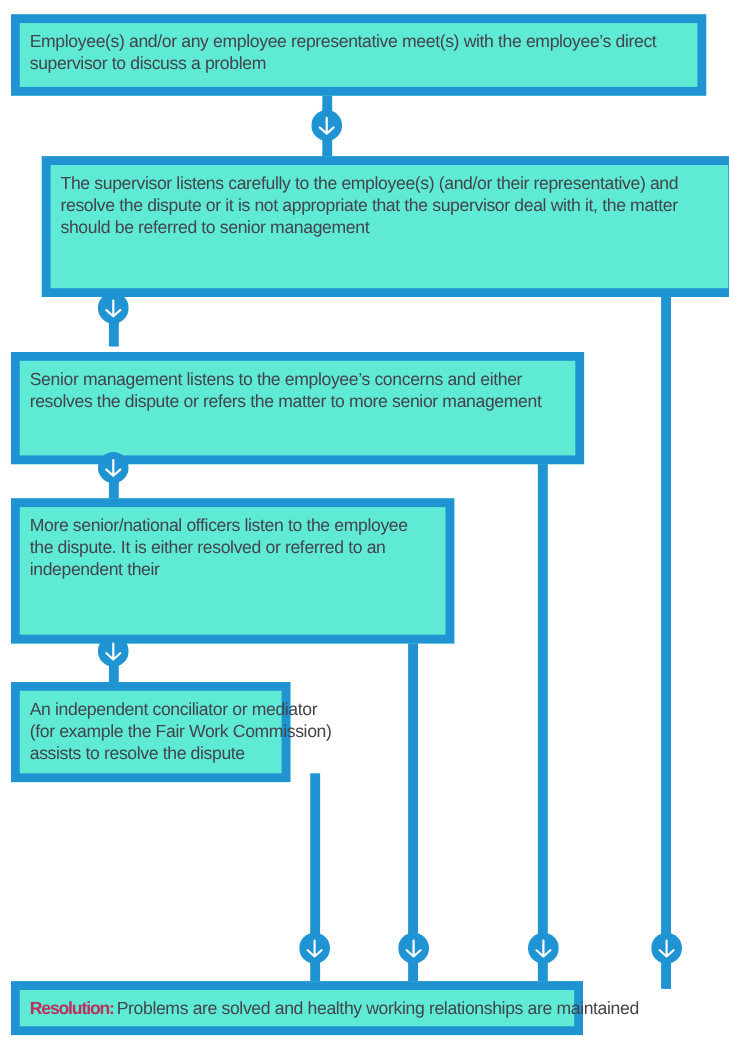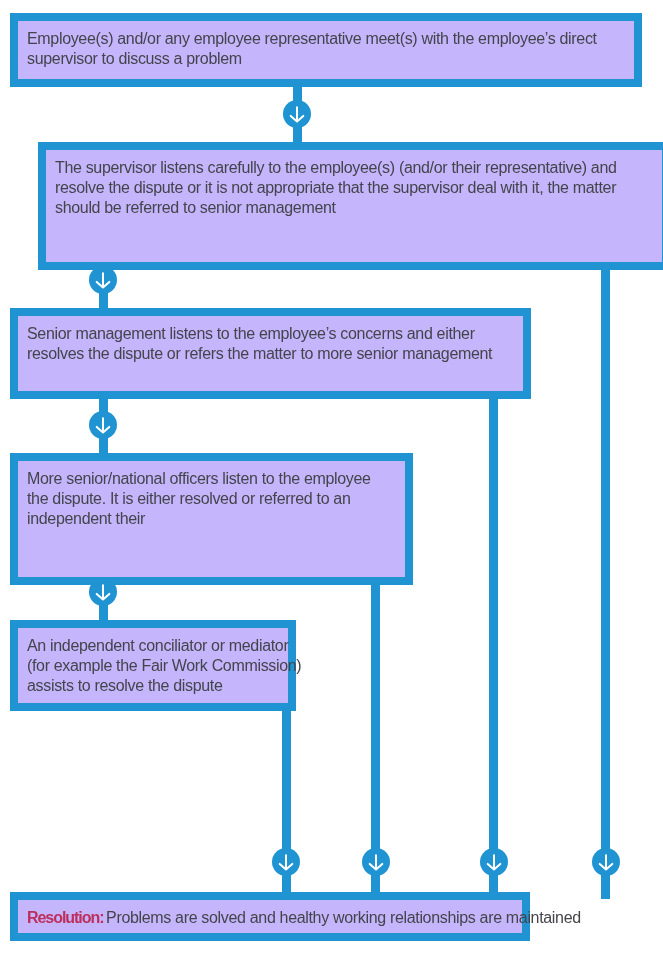--- a/index.html
+++ b/index.html
@@ -1,21 +1,21 @@
 <!DOCTYPE html>
 <html><head>
 <meta charset="utf-8">
 <title>Dispute resolution flowchart</title>
 <style>
   html,body{margin:0;padding:0;background:#ffffff;}
   body{width:663px;height:962px;position:relative;overflow:hidden;
        font-family:"Liberation Sans",sans-serif;}
   #chart{position:absolute;left:0;top:0;width:663px;height:962px;}
 
-  .box{position:absolute;box-sizing:border-box;border:8px solid #2094d3;background:#c4b5fd;}
+  .box{position:absolute;box-sizing:border-box;border:8px solid #2094d3;background:#5eead4;}
   .box .txt{position:absolute;left:9px;top:8px;right:2px;
             color:#44444b;font-size:16px;line-height:20.2px;letter-spacing:-0.33px;
             white-space:nowrap;}
   .box .txt .ln{display:block;}
   .hl{color:#bd2f5d;font-weight:bold;letter-spacing:-1.05px;margin-right:-1.5px;}
 
   .vline{position:absolute;background:#2094d3;width:9px;}
 
   .arrow{position:absolute;width:28px;height:28px;z-index:5;}
 </style>
@@ -41,36 +41,36 @@
   </div>
 
   <div class="box" style="left:10px;top:142px;width:632px;height:128px;margin-left:28px;">
     <div class="txt">
         <span class="ln">The supervisor listens carefully to the employee(s) (and/or their representative) and</span>
         <span class="ln">resolve the dispute or it is not appropriate that the supervisor deal with it, the matter</span>
         <span class="ln">should be referred to senior management</span>
       </div>
   </div>
 
-  <div class="box" style="left:10px;top:308px;width:521px;height:91px;">
+  <div class="box" style="left:10px;top:320px;width:521px;height:102px;">
     <div class="txt">
         <span class="ln">Senior management listens to the employee’s concerns and either</span>
         <span class="ln">resolves the dispute or refers the matter to more senior management</span>
       </div>
   </div>
 
   <div class="box" style="left:10px;top:453px;width:403px;height:132px;">
     <div class="txt">
         <span class="ln">More senior/national officers listen to the employee</span>
         <span class="ln">the dispute. It is either resolved or referred to an</span>
         <span class="ln">independent their</span>
       </div>
   </div>
 
-  <div class="box" style="left:10px;top:620px;width:286px;height:91px;">
+  <div class="box" style="left:10px;top:620px;width:254px;height:91px;">
     <div class="txt">
         <span class="ln">An independent conciliator or mediator</span>
         <span class="ln">(for example the Fair Work Commission)</span>
         <span class="ln">assists to resolve the dispute</span>
       </div>
   </div>
 
   <div class="box" style="left:10px;top:892px;width:520px;height:49px;">
     <div class="txt"><span class="hl">Resolution:</span><span> Problems are solved and healthy working relationships are maintained</span></div>
   </div>

